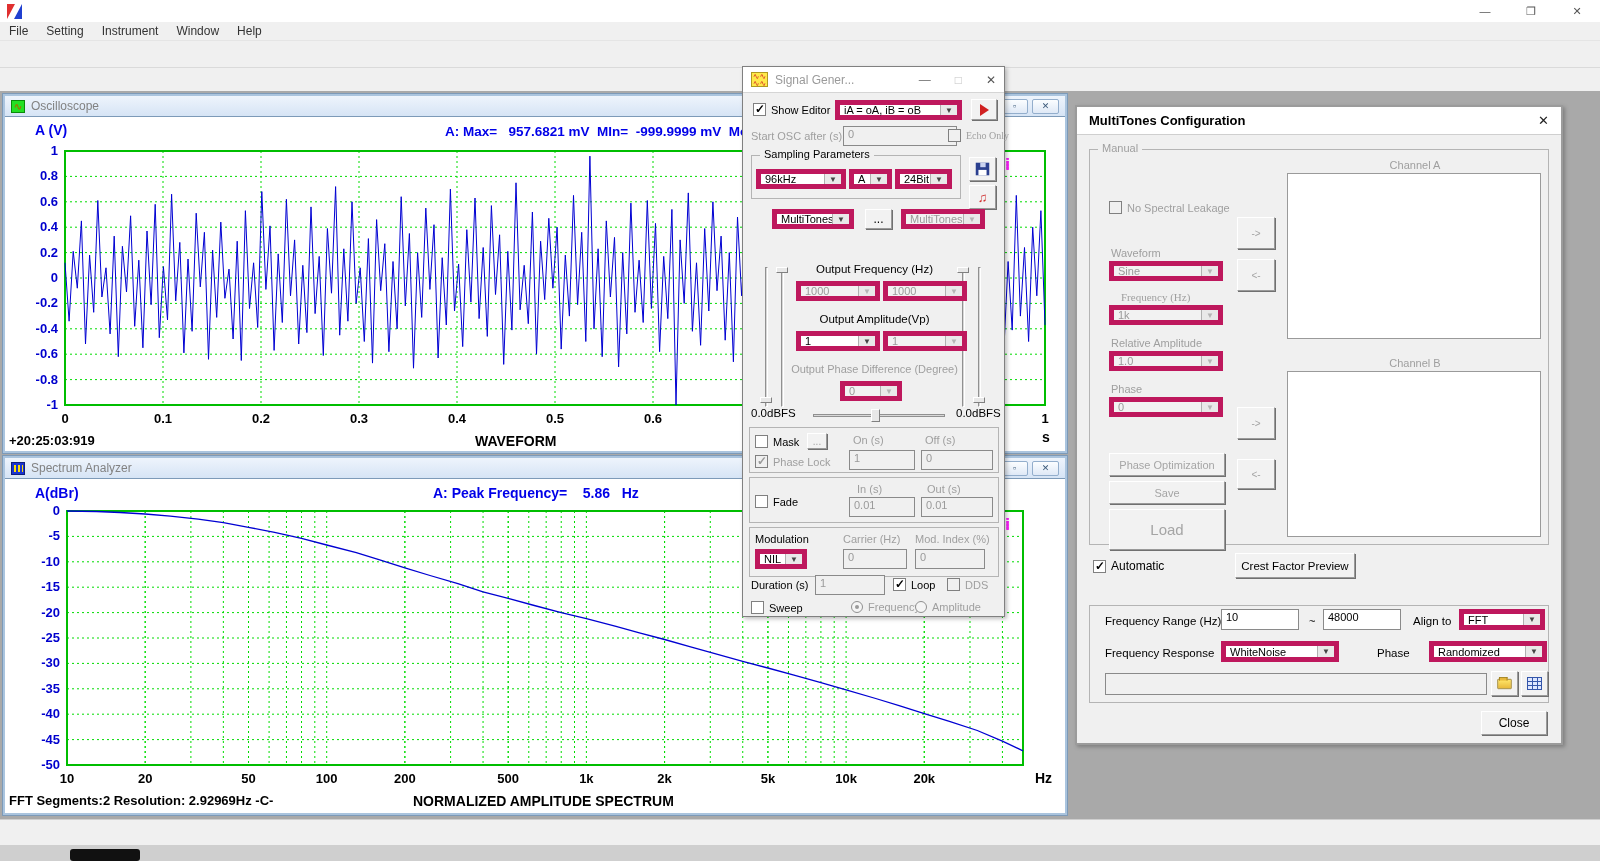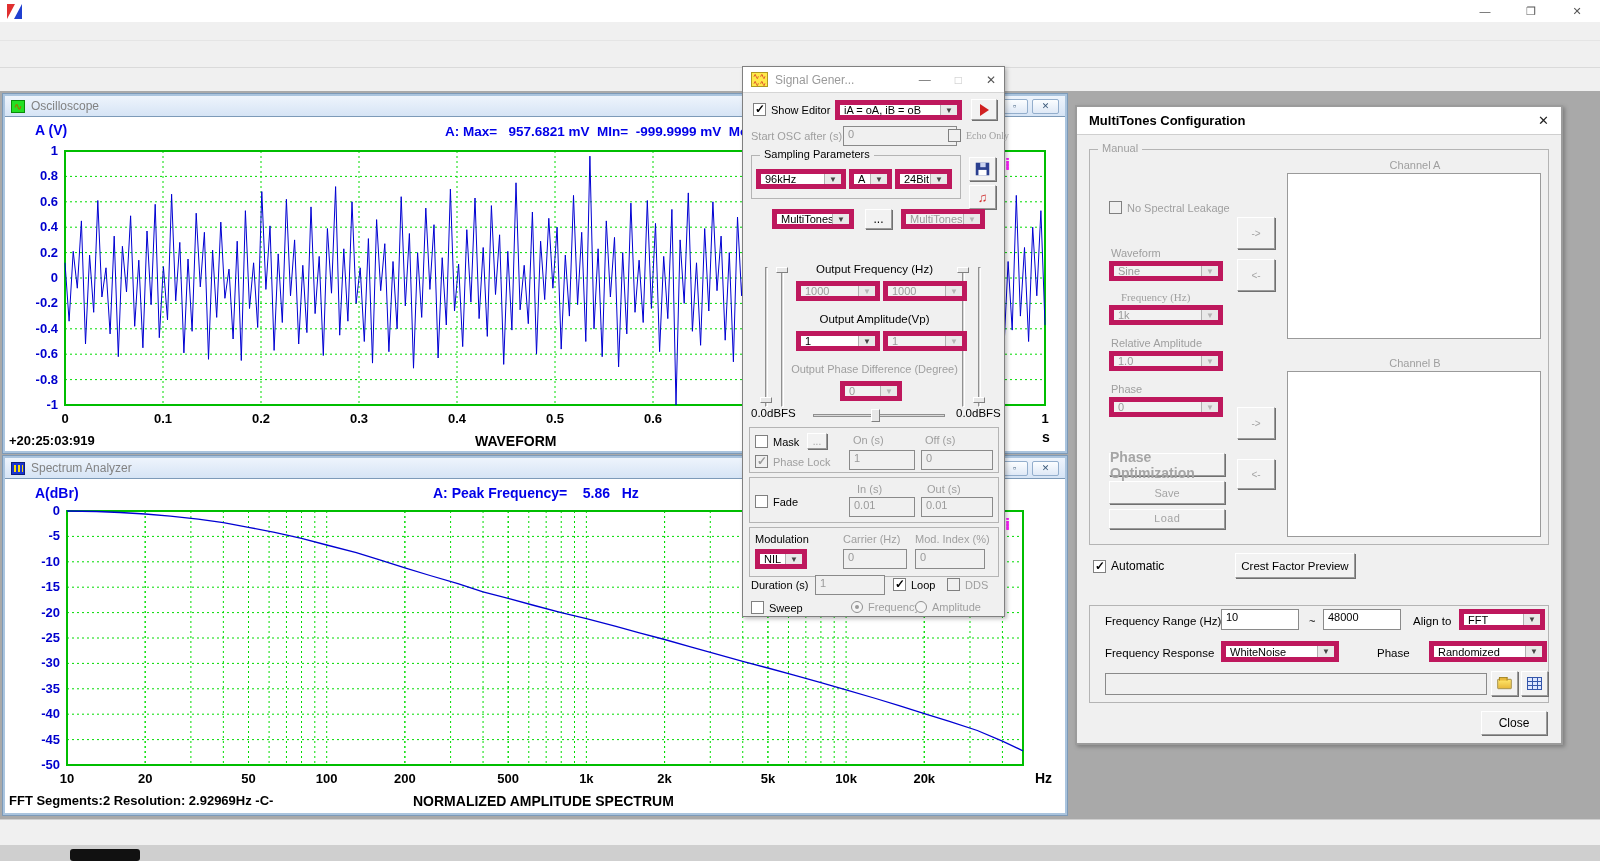--- a/index.html
+++ b/index.html
@@ -114,20 +114,27 @@
         <div class="t1"></div>
         <div class="t2"></div>
       </div>
     <div class="wbtns">
       <div class="wbtn">—</div>
       <div class="wbtn">❐</div>
       <div class="wbtn">✕</div>
     </div>
   </div>
 
+  <div class="menubar">
+    <span class="menu-item">File</span>
+    <span class="menu-item">Setting</span>
+    <span class="menu-item">Instrument</span>
+    <span class="menu-item">Window</span>
+    <span class="menu-item">Help</span>
+  </div>
 
   <div class="tb" id="tb1">
     <div style="position:absolute;left:11px;top:48px;" class="icon-folder"></div>
     <div style="position:absolute;left:37px;top:47px;" class="icon-floppy"></div>
     <span class="bold-label" style="left:72px;top:47px;">Trigger</span>
     <div class="dd" style="left:128px;top:44px;width:117px;">
         <span class="val">Auto</span>
       </div>
     <div class="dd dis" style="left:248px;top:44px;width:62px;">
         <span class="val">A</span>
@@ -597,24 +604,24 @@
     <div class="dd small dis" style="left:32px;top:244px;width:114px;">
         <span class="val">1.0</span>
       </div>
     <span class="glab" style="left:34px;top:276px;">Phase</span>
     <div class="dd small dis" style="left:32px;top:290px;width:114px;">
         <span class="val">0</span>
       </div>
     <span class="glab" style="left:210px;top:250px;width:256px;text-align:center;">Channel B</span>
     <div class="listbox" style="left:210px;top:264px;width:254px;height:166px;"></div>
     <div class="btn3d dis" style="left:160px;top:300px;width:38px;height:32px;font-size:10px;">-&gt;</div>
-    <div class="btn3d dis" style="left:32px;top:346px;width:116px;height:23px;font-size:14px;font-weight:bold;">Phase Optimization</div>
+    <div class="btn3d dis" style="left:32px;top:346px;width:116px;height:23px;font-size:11px;">Phase Optimization</div>
     <div class="btn3d dis" style="left:160px;top:352px;width:38px;height:30px;font-size:10px;">&lt;-</div>
     <div class="btn3d dis" style="left:32px;top:374px;width:116px;height:23px;font-size:11px;">Save</div>
-    <div class="btn3d dis" style="left:32px;top:402px;width:116px;height:20px;font-size:11px;font-family:Liberation Mono, monospace;">Load</div>
+    <div class="btn3d dis" style="left:32px;top:402px;width:116px;height:41px;font-size:15px;">Load</div>
 
     <div class="cb checked" style="left:16px;top:452px;font-size:12px;">
         <span class="box"></span>
         <span>Automatic</span>
       </div>
     <div class="btn3d" style="left:158px;top:446px;width:120px;height:25px;font-size:11.5px;">Crest Factor Preview</div>
 
     <div class="grp" style="left:12px;top:498px;width:460px;height:98px;"></div>
     <span class="blab" style="left:28px;top:508px;font-size:11.5px;">Frequency Range (Hz)</span>
     <div class="fld" style="left:144px;top:502px;width:78px;height:21px;">10</div>

